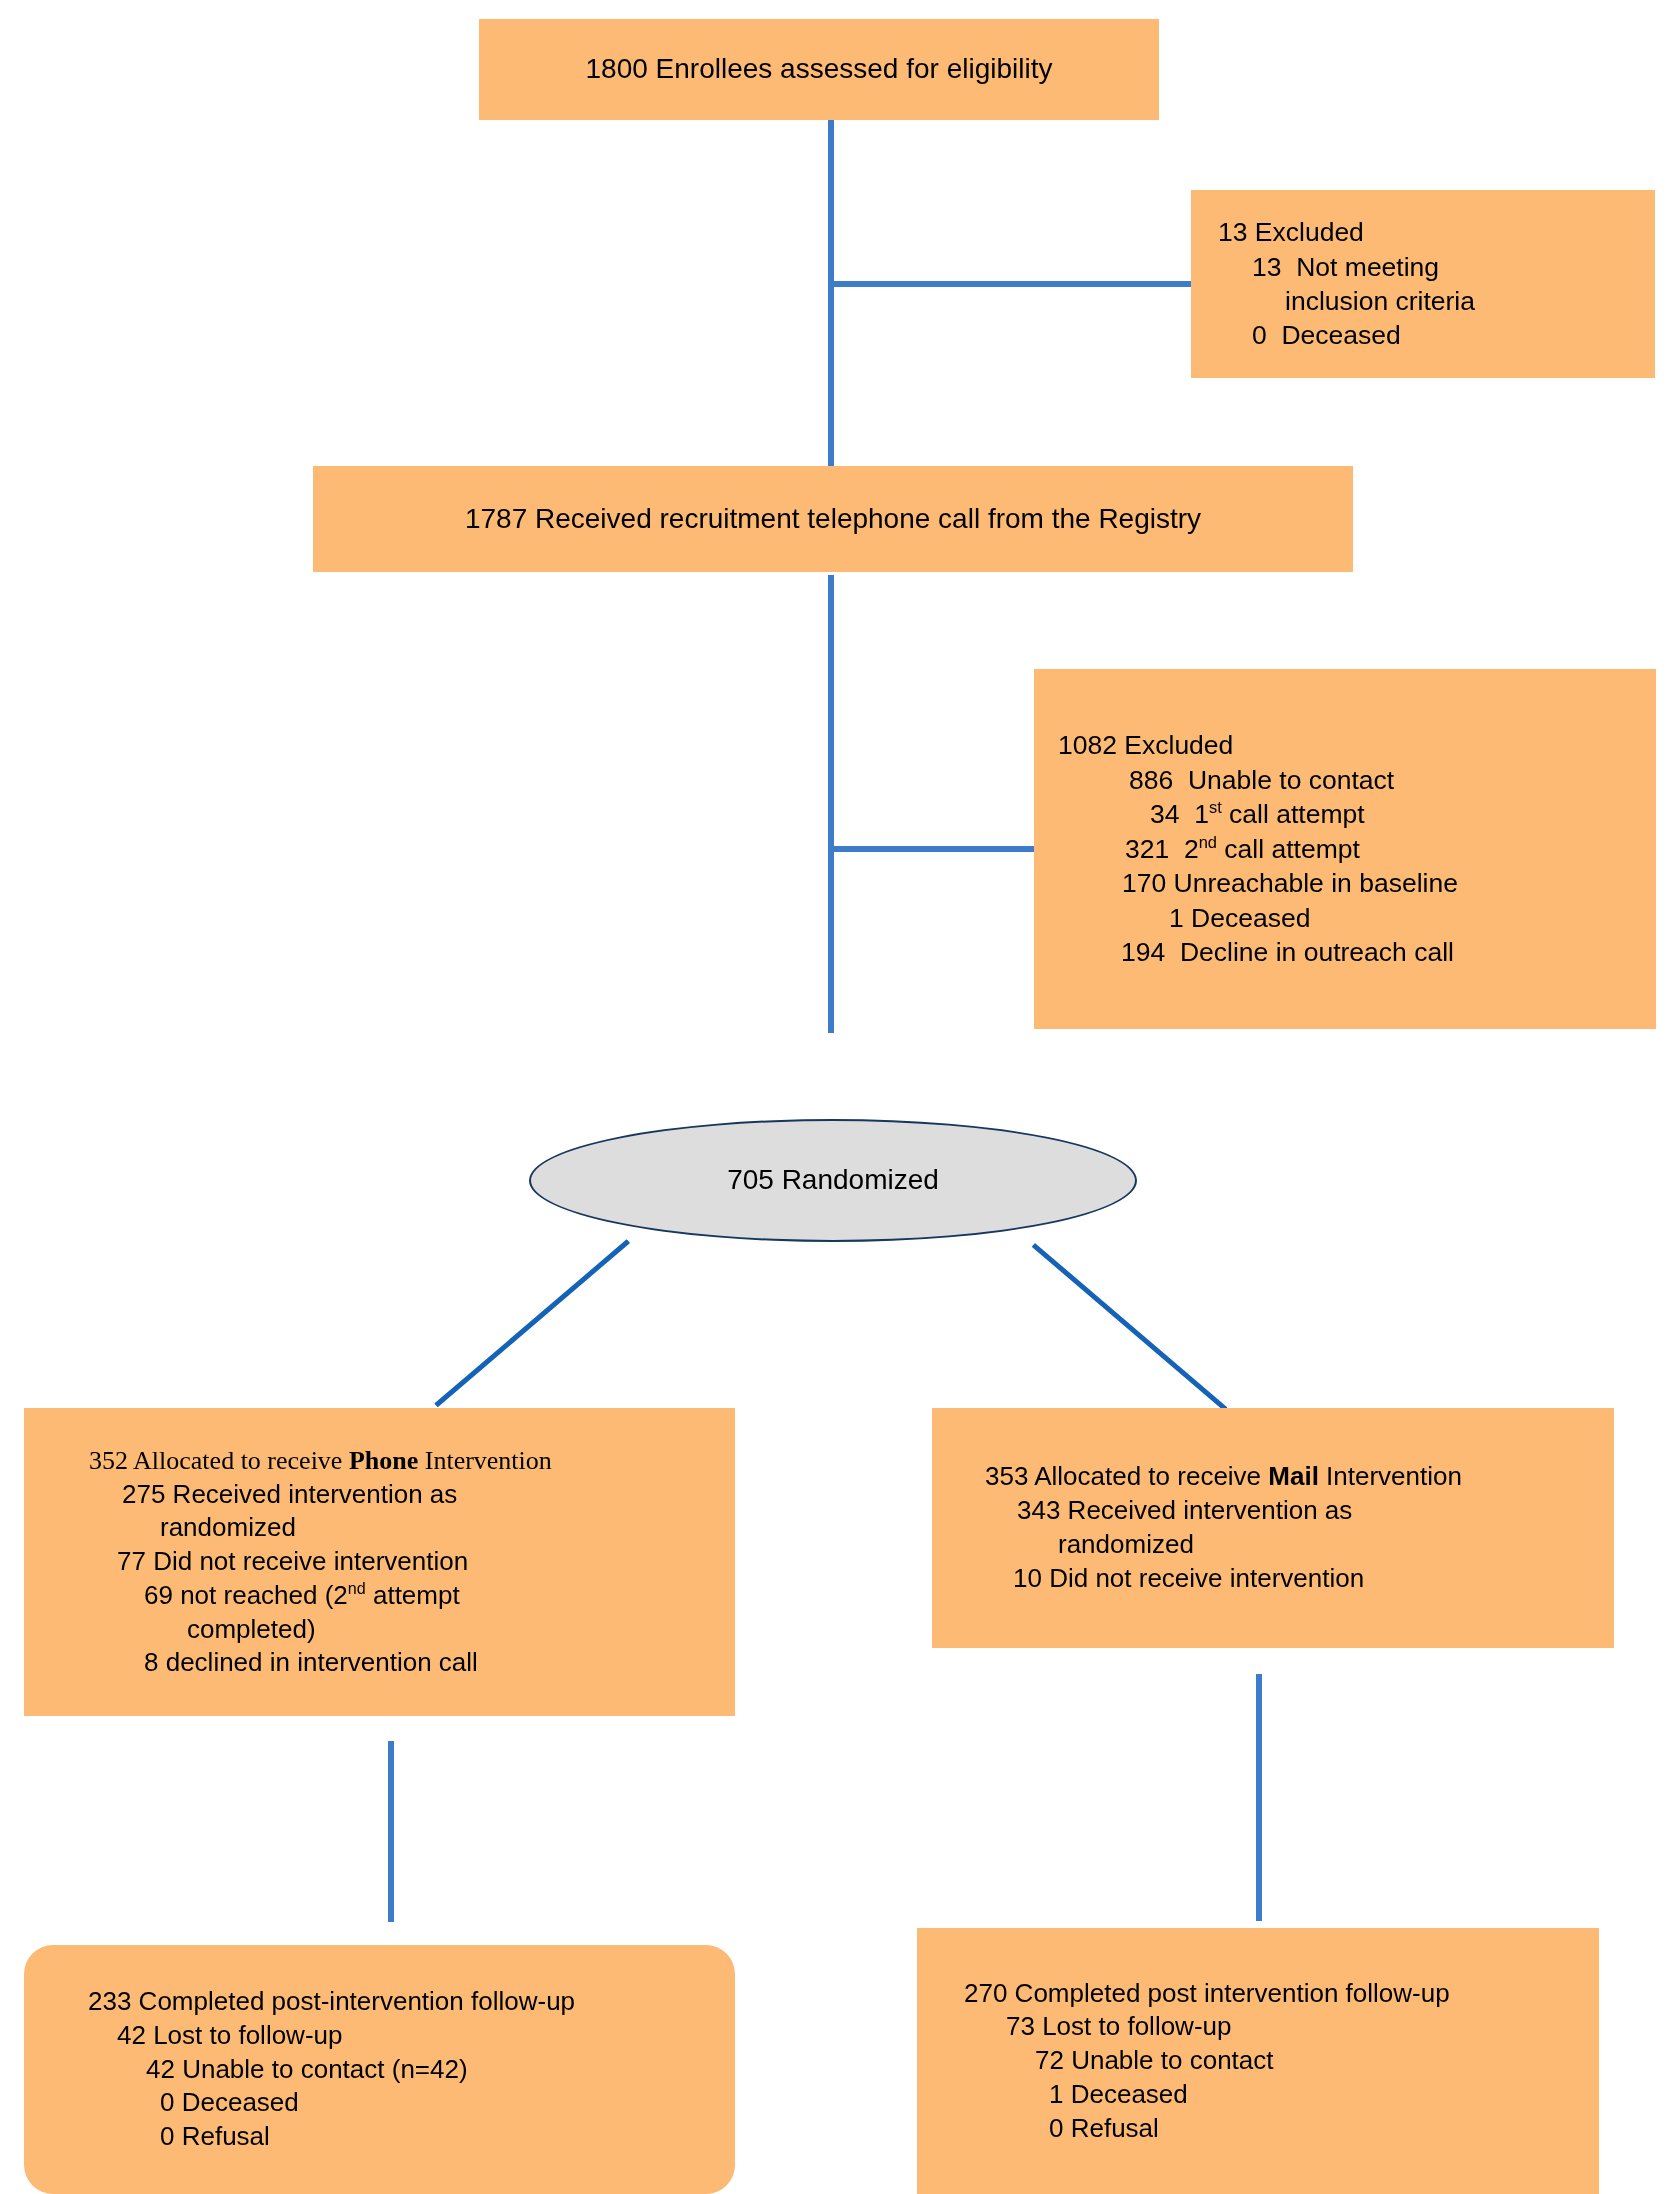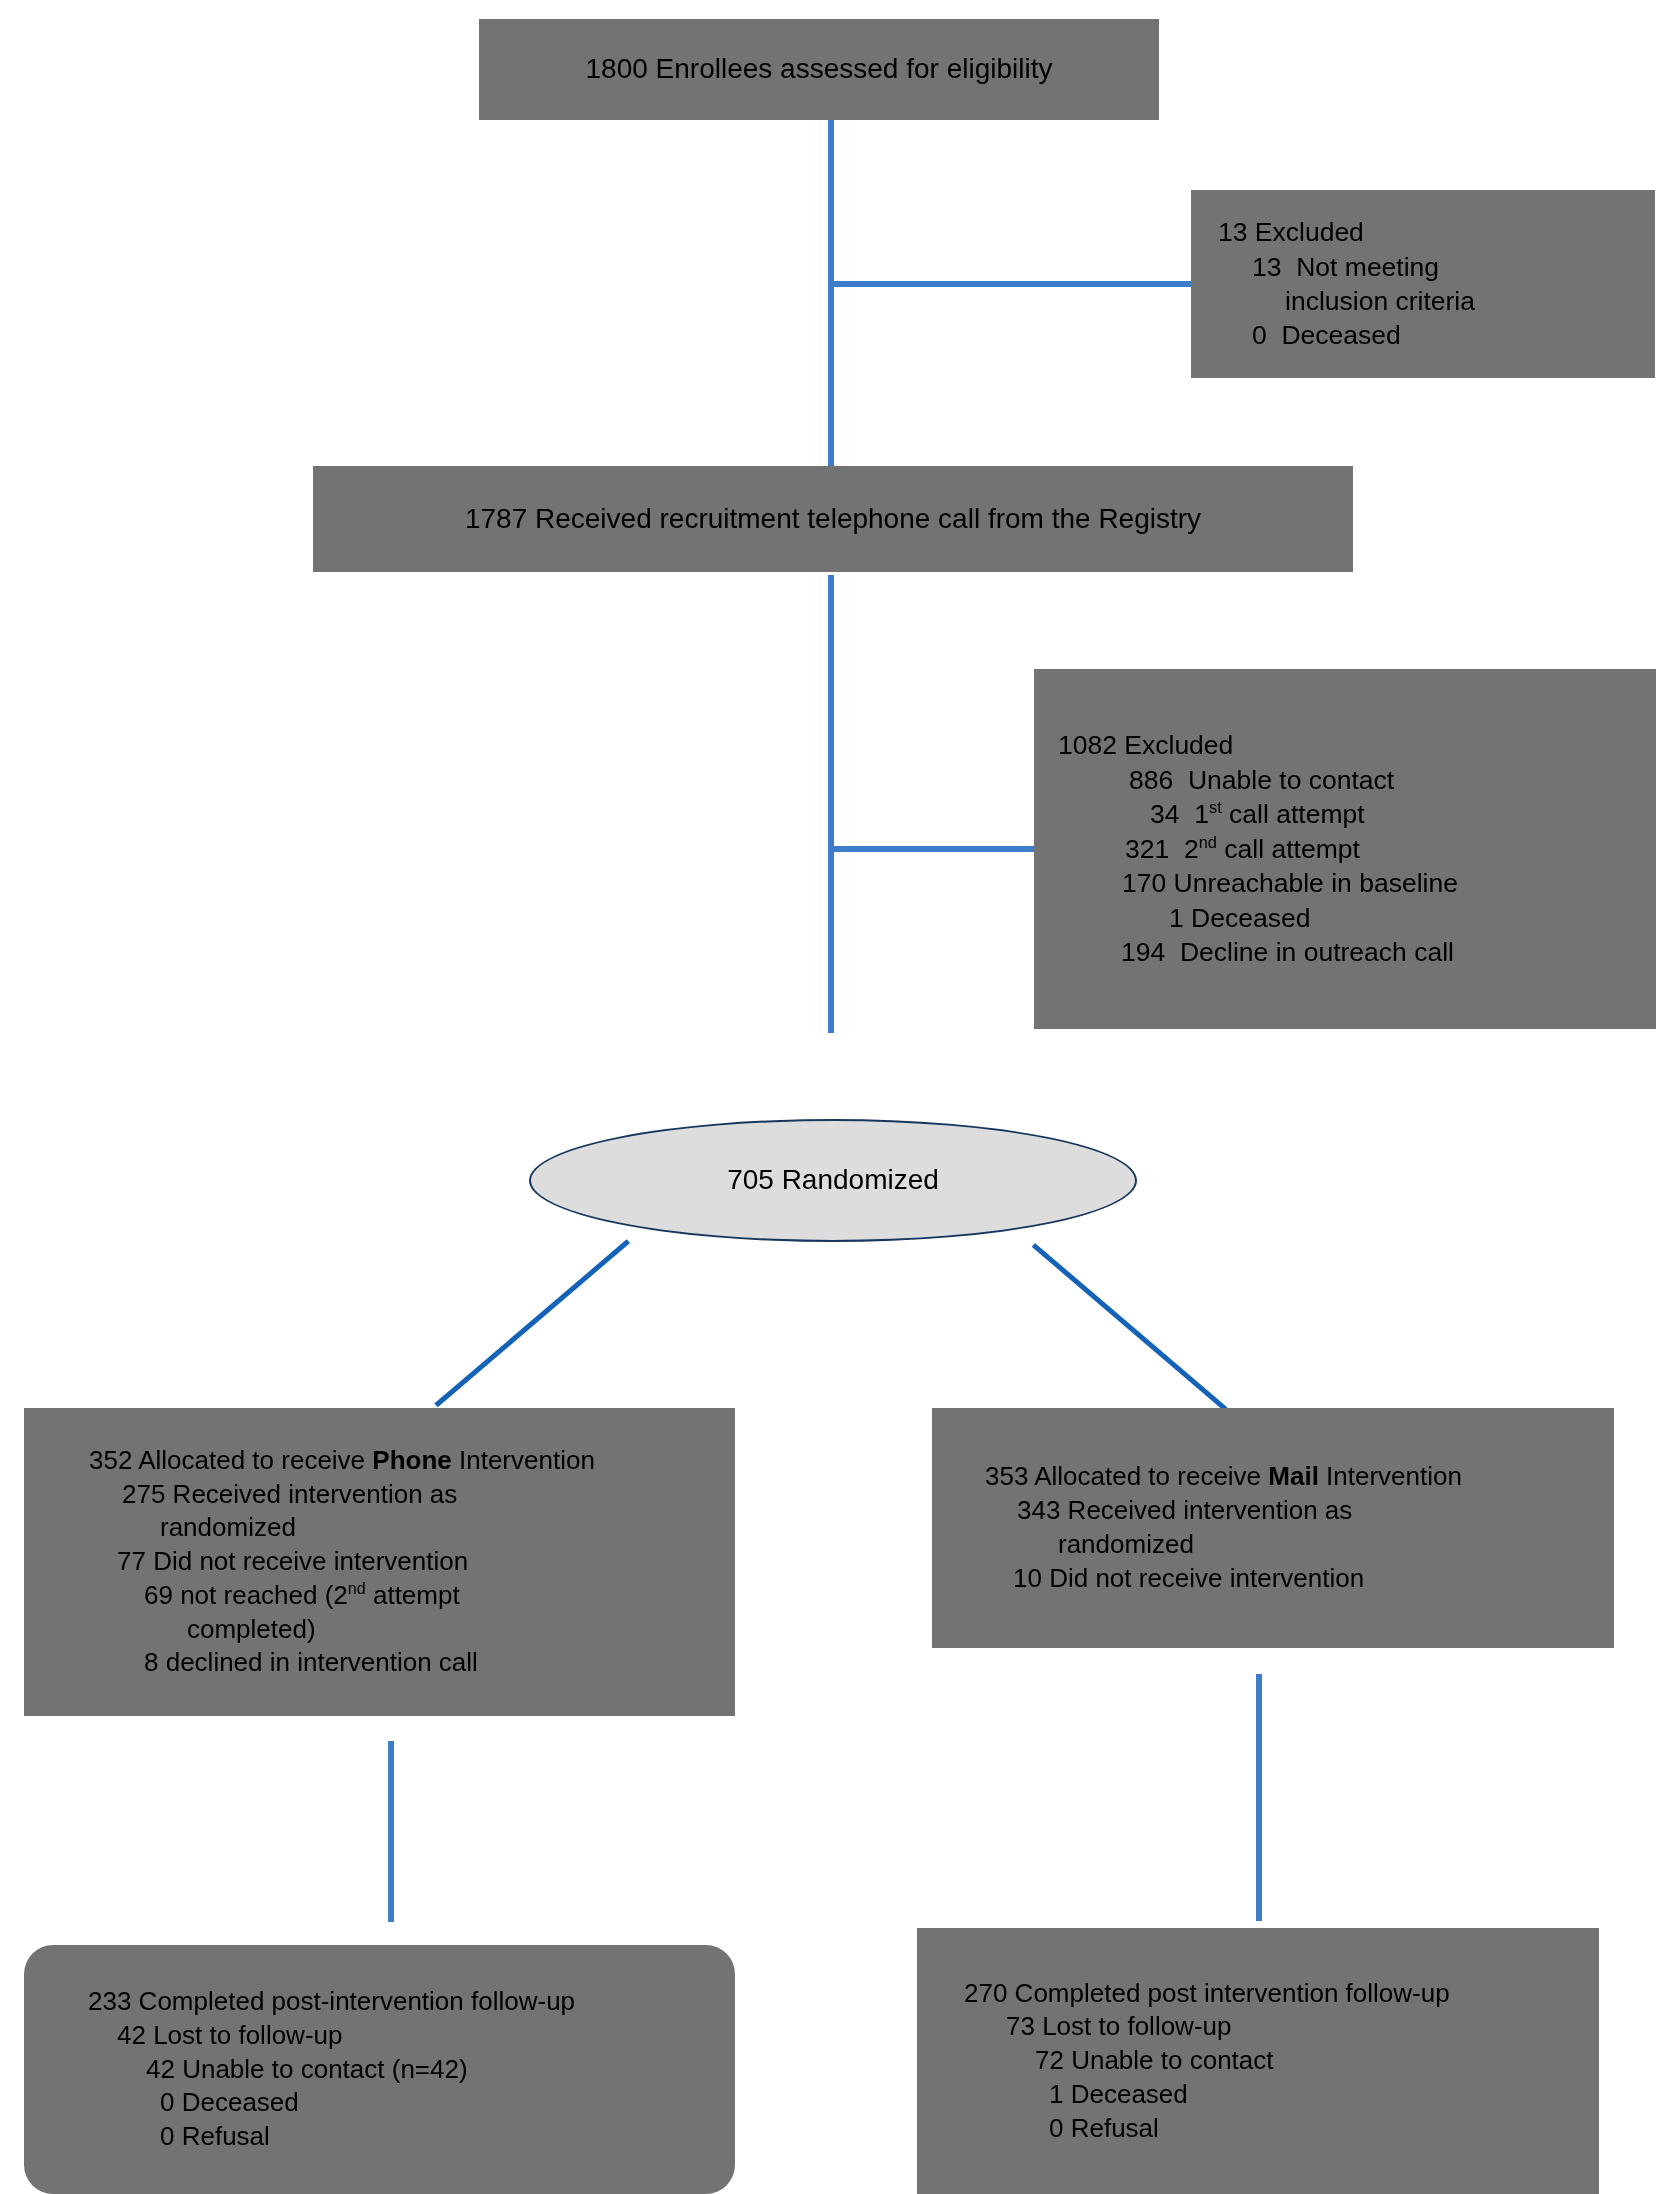--- a/index.html
+++ b/index.html
@@ -14,21 +14,21 @@
   }
   #diagram {
     position: relative;
     width: 1677px;
     height: 2194px;
     background: #ffffff;
     overflow: hidden;
   }
   .node {
     position: absolute;
-    background: #737373;
+    background: #fdba74;
     box-sizing: border-box;
     display: flex;
     flex-direction: column;
     justify-content: center;
     line-height: 1.30;
   }
   .node .line {
     display: block;
     white-space: pre;
   }
@@ -145,21 +145,21 @@
     <span class="line" style="padding-left:64px;">170 Unreachable in baseline</span>
     <span class="line" style="padding-left:111px;">1 Deceased</span>
     <span class="line" style="padding-left:63px;">194  Decline in outreach call</span>
   </div>
 
   <div class="node ctr" id="node-randomized">
     <span class="line">705 Randomized</span>
   </div>
 
   <div class="node lft" id="node-alloc-phone">
-    <span class="line" style="padding-left:47px;"><span>352 Allocated to receive </span><span class="b">Phone</span><span> Intervention</span></span>
+    <span class="line" style="padding-left:47px;font-family:Liberation Serif, serif;"><span>352 Allocated to receive </span><span class="b">Phone</span><span> Intervention</span></span>
     <span class="line" style="padding-left:80px;">275 Received intervention as</span>
     <span class="line" style="padding-left:118px;">randomized</span>
     <span class="line" style="padding-left:75px;">77 Did not receive intervention</span>
     <span class="line" style="padding-left:102px;"><span>69 not reached (2</span><sup>nd</sup><span> attempt</span></span>
     <span class="line" style="padding-left:145px;">completed)</span>
     <span class="line" style="padding-left:102px;">8 declined in intervention call</span>
   </div>
 
   <div class="node lft" id="node-alloc-mail">
     <span class="line" style="padding-left:35px;"><span>353 Allocated to receive </span><span class="b">Mail</span><span> Intervention</span></span>

